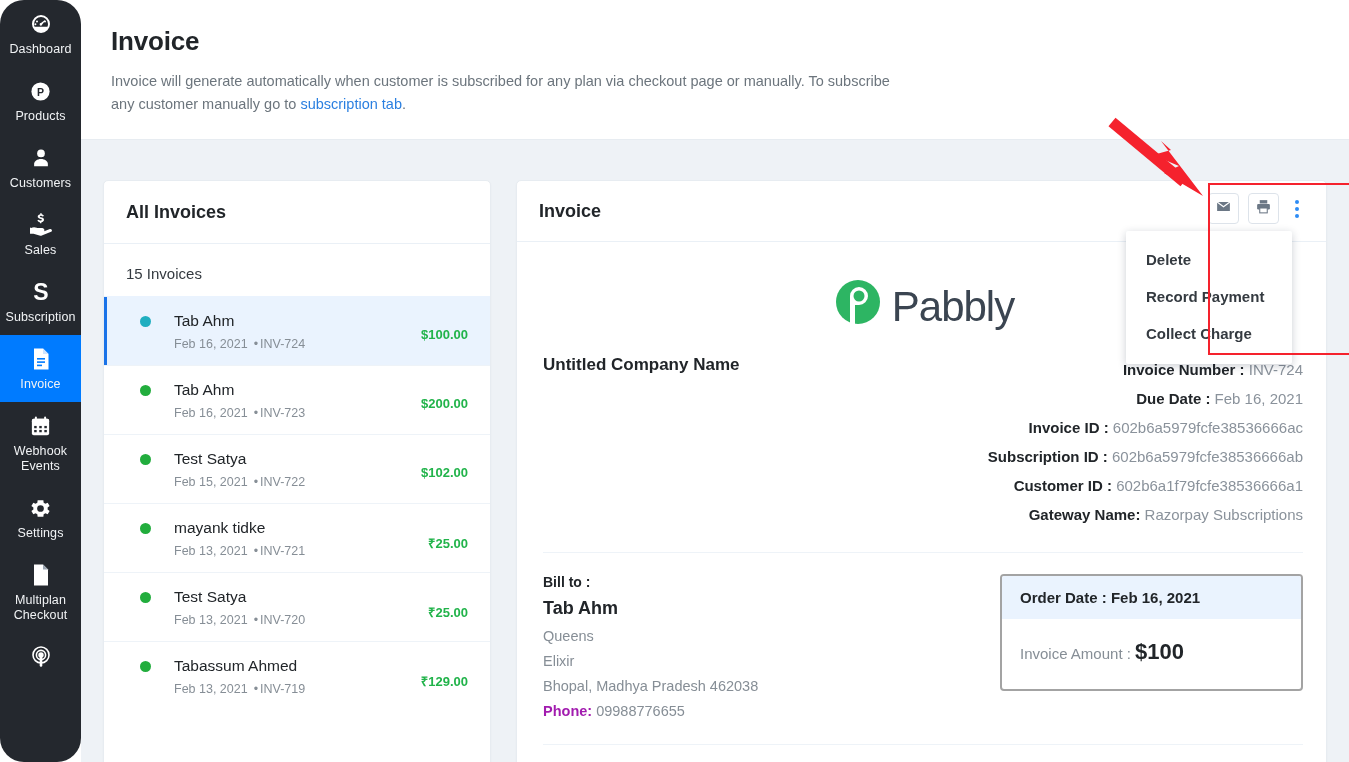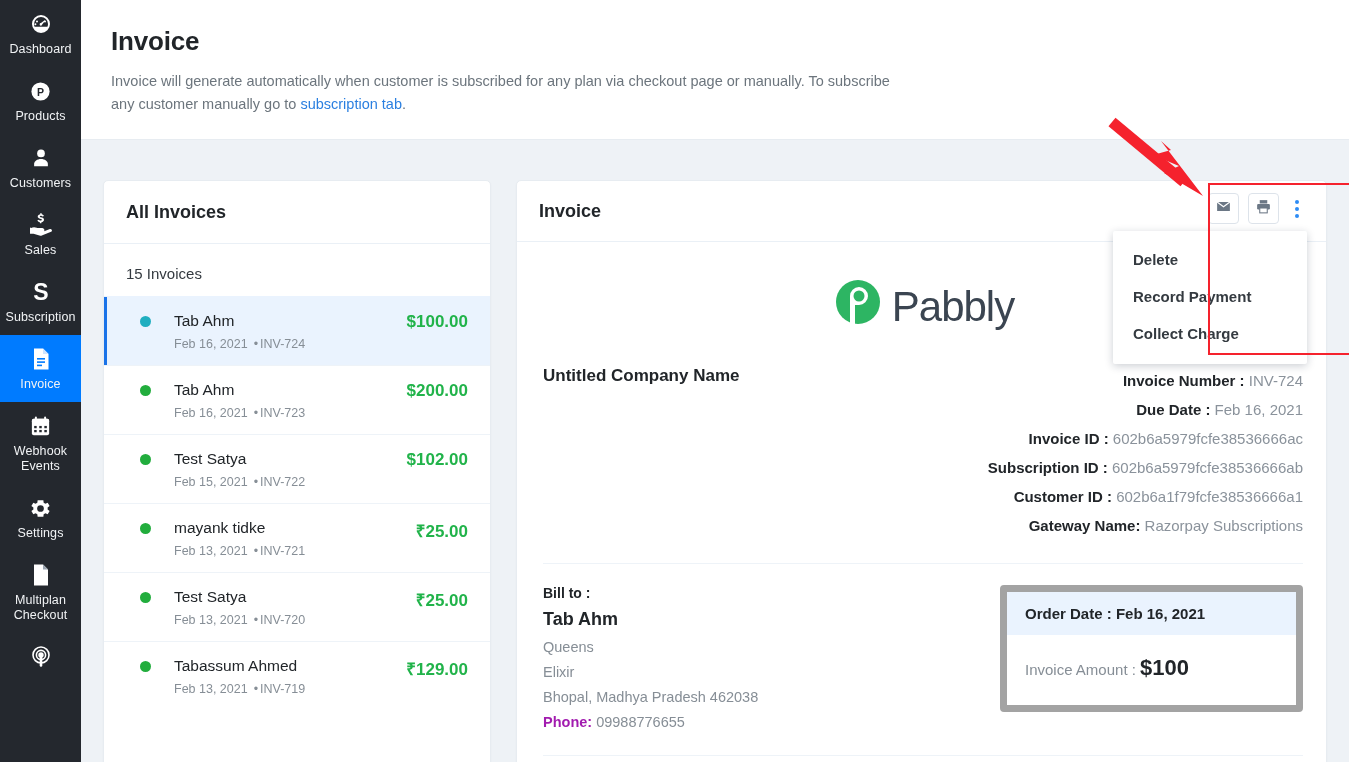--- a/index.html
+++ b/index.html
@@ -7,21 +7,21 @@
     width: 1349px; height: 762px;
     font-family: "Liberation Sans", sans-serif;
     background: #ffffff;
     overflow: hidden;
   }
   .app { position: relative; width: 1349px; height: 762px; display: flex; }
 
   
   .sidebar {
     width: 81px; height: 762px; background: #24282e;
-    flex: 0 0 81px; overflow: hidden; position: relative;
+    flex: 0 0 81px; overflow: hidden; position: relative; border-radius: 24px;
   }
   .nav-item {
     width: 81px; display: flex; flex-direction: column;
     align-items: center; justify-content: center;
     padding: 11px 2px 10px; color: #e9ecef; cursor: pointer;
   }
   .nav-item.active { background: #007bff; color: #fff; }
   .nav-icon { height: 26px; display: flex; align-items: center; justify-content: center; margin-bottom: 5px; }
   .nav-icon svg { display: block; }
   .nav-label {
@@ -64,65 +64,65 @@
   }
   .inv-row.selected { background: #eaf3fe; border-top-color: transparent; }
   .inv-row.selected::before {
     content: ""; position: absolute; left: 0; top: 0; bottom: 0; width: 3px; background: #1a73e8;
   }
   .dot { width: 11px; height: 11px; border-radius: 50%; flex: 0 0 11px; margin-top: 5px; margin-left: 18px; }
   .inv-body { flex: 1 1 auto; padding-left: 23px; }
   .inv-name { font-size: 15.5px; color: #212529; line-height: 20px; }
   .inv-meta { font-size: 12.5px; color: #868e96; margin-top: 6px; }
   .inv-meta .sep { padding: 0 2px 0 6px; }
-  .inv-amt { font-size: 17px; font-weight: 700; color: #21b34a; white-space: nowrap; padding-top: 1px; }
+  .inv-amt { font-size: 13px; font-weight: 700; color: #21b34a; white-space: nowrap; padding-top: 1px; margin-top: 15px; }
 
   
   .detail-card { flex: 1 1 auto; overflow: hidden; height: 600px; position: relative; }
   .detail-head {
     padding: 20px 22px 19px; border-bottom: 1px solid #eaf0f6;
     font-size: 18px; font-weight: 600; color: #212529; position: relative; height: 61px;
   }
   .detail-actions {
     position: absolute; right: 20px; top: 12px; display: flex; align-items: center; gap: 9px;
   }
   .act-btn {
     width: 31px; height: 31px; border: 1px solid #dde3ea; border-radius: 4px;
     background: #fff; display: flex; align-items: center; justify-content: center; cursor: pointer;
   }
   .kebab { width: 18px; height: 31px; display: flex; flex-direction: column;
     align-items: center; justify-content: center; gap: 3px; cursor: pointer; }
   .kebab i { width: 4px; height: 4px; border-radius: 50%; background: #2d8cf5; display: block; }
 
   .dropdown {
-    position: absolute; right: 19px; top: 50px; width: 194px; background: #fff;
+    position: absolute; right: 34px; top: 50px; width: 166px; background: #fff;
     box-shadow: 0 2px 9px rgba(16,30,54,.22); border-radius: 2px; padding: 10px 0 12px; z-index: 40;
   }
   .dropdown-item { padding: 8px 20px; font-size: 15px; color: #343a40; cursor: pointer; line-height: 21px; }
 
   .detail-body { padding: 25px 23px 0 26px; position: relative; }
   .logo-wrap { display: flex; justify-content: center; padding-top: 10px; }
   .logo { display: flex; align-items: center; gap: 4px; }
   .logo-text { font-size: 42px; color: #3b4551; letter-spacing: -1px; font-weight: 400; }
 
-  .meta-grid { display: flex; justify-content: space-between; margin-top: 29px; }
+  .meta-grid { display: flex; justify-content: space-between; margin-top: 18px; }
   .company-name { font-size: 17px; font-weight: 700; color: #212529; }
   .meta-right { text-align: right; }
   .meta-line { font-size: 15px; line-height: 29px; color: #8a929b; white-space: nowrap; }
   .meta-line b { color: #212529; font-weight: 700; }
 
   .hr { border: 0; border-top: 1px solid #eef3f8; margin: 23px 0 0; }
 
   .bill-grid { display: flex; justify-content: space-between; padding-top: 21px; }
   .bill-label { font-size: 14px; font-weight: 700; color: #212529; }
   .bill-name { font-size: 18px; font-weight: 700; color: #212529; margin-top: 8px; }
   .bill-line { font-size: 14.5px; color: #868e96; margin-top: 9px; }
   .bill-line b { color: #a21caf; font-weight: 700; }
 
-  .order-box { width: 303px; border: 7px solid #a3a3a3; border-radius: 4px; overflow: hidden; align-self: flex-start; }
+  .order-box { width: 303px; border: 2px solid #a3a3a3; border-radius: 4px; overflow: hidden; align-self: flex-start; }
   .order-head { background: #eaf3fe; padding: 13px 18px; font-size: 15px; font-weight: 700; color: #212529; }
   .order-body { padding: 20px 18px 24px; font-size: 15px; color: #868e96; }
   .order-body b { font-size: 22px; color: #212529; font-weight: 700; }
 
   .bottom-hr { border: 0; border-top: 1px solid #eef3f8; margin: 25px 0 0; }
 
   
   .annot { position: absolute; left: 0; top: 0; width: 1349px; height: 762px; pointer-events: none; z-index: 60; }
   .red-box {
     position: absolute; left: 1127px; top: 183px; width: 198px; height: 172px;

